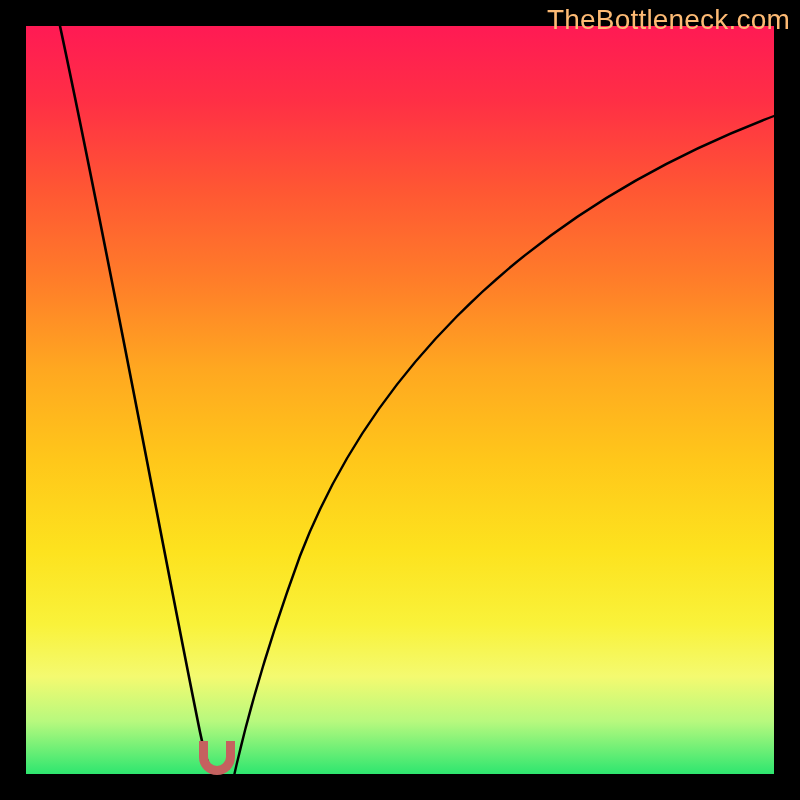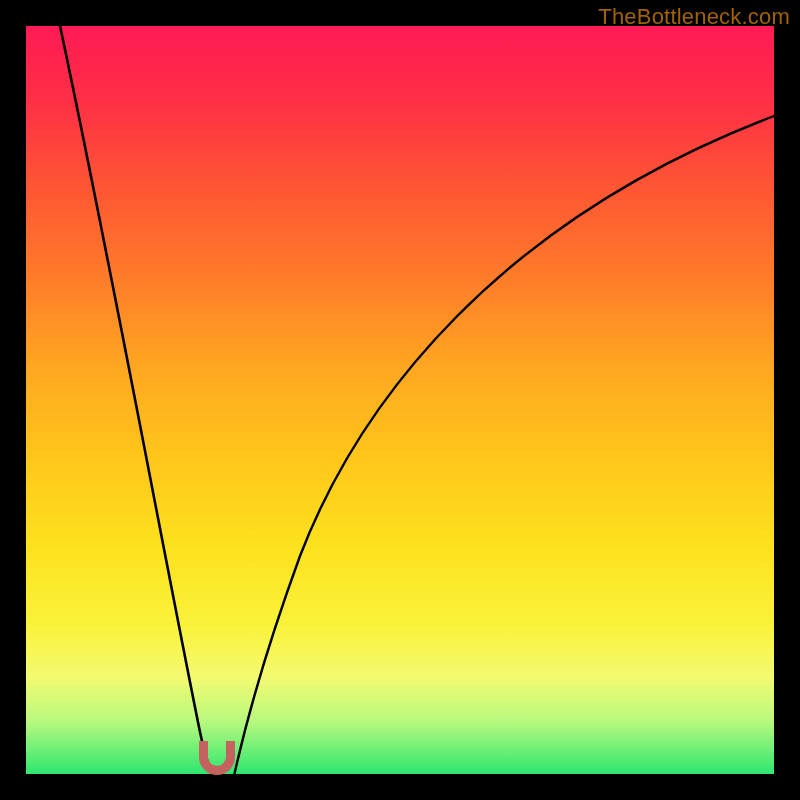--- a/index.html
+++ b/index.html
@@ -27,23 +27,23 @@
       #fde21e 70%,
       #f9f23a 80%,
       #f4fa70 87%,
       #b7f97e 93%,
       #2ee66f 100%);
   }
   .watermark {
     position: absolute;
     top: 4px;
     right: 10px;
-    font-size: 22px;
+    font-size: 28px;
     font-weight: 500;
-    color: #a16207;
+    color: #fdba74;
     letter-spacing: 0.2px;
   }
   svg.curves {
     position: absolute;
     left: 0;
     top: 0;
   }
   .bump {
     position: absolute;
     width: 36px;

